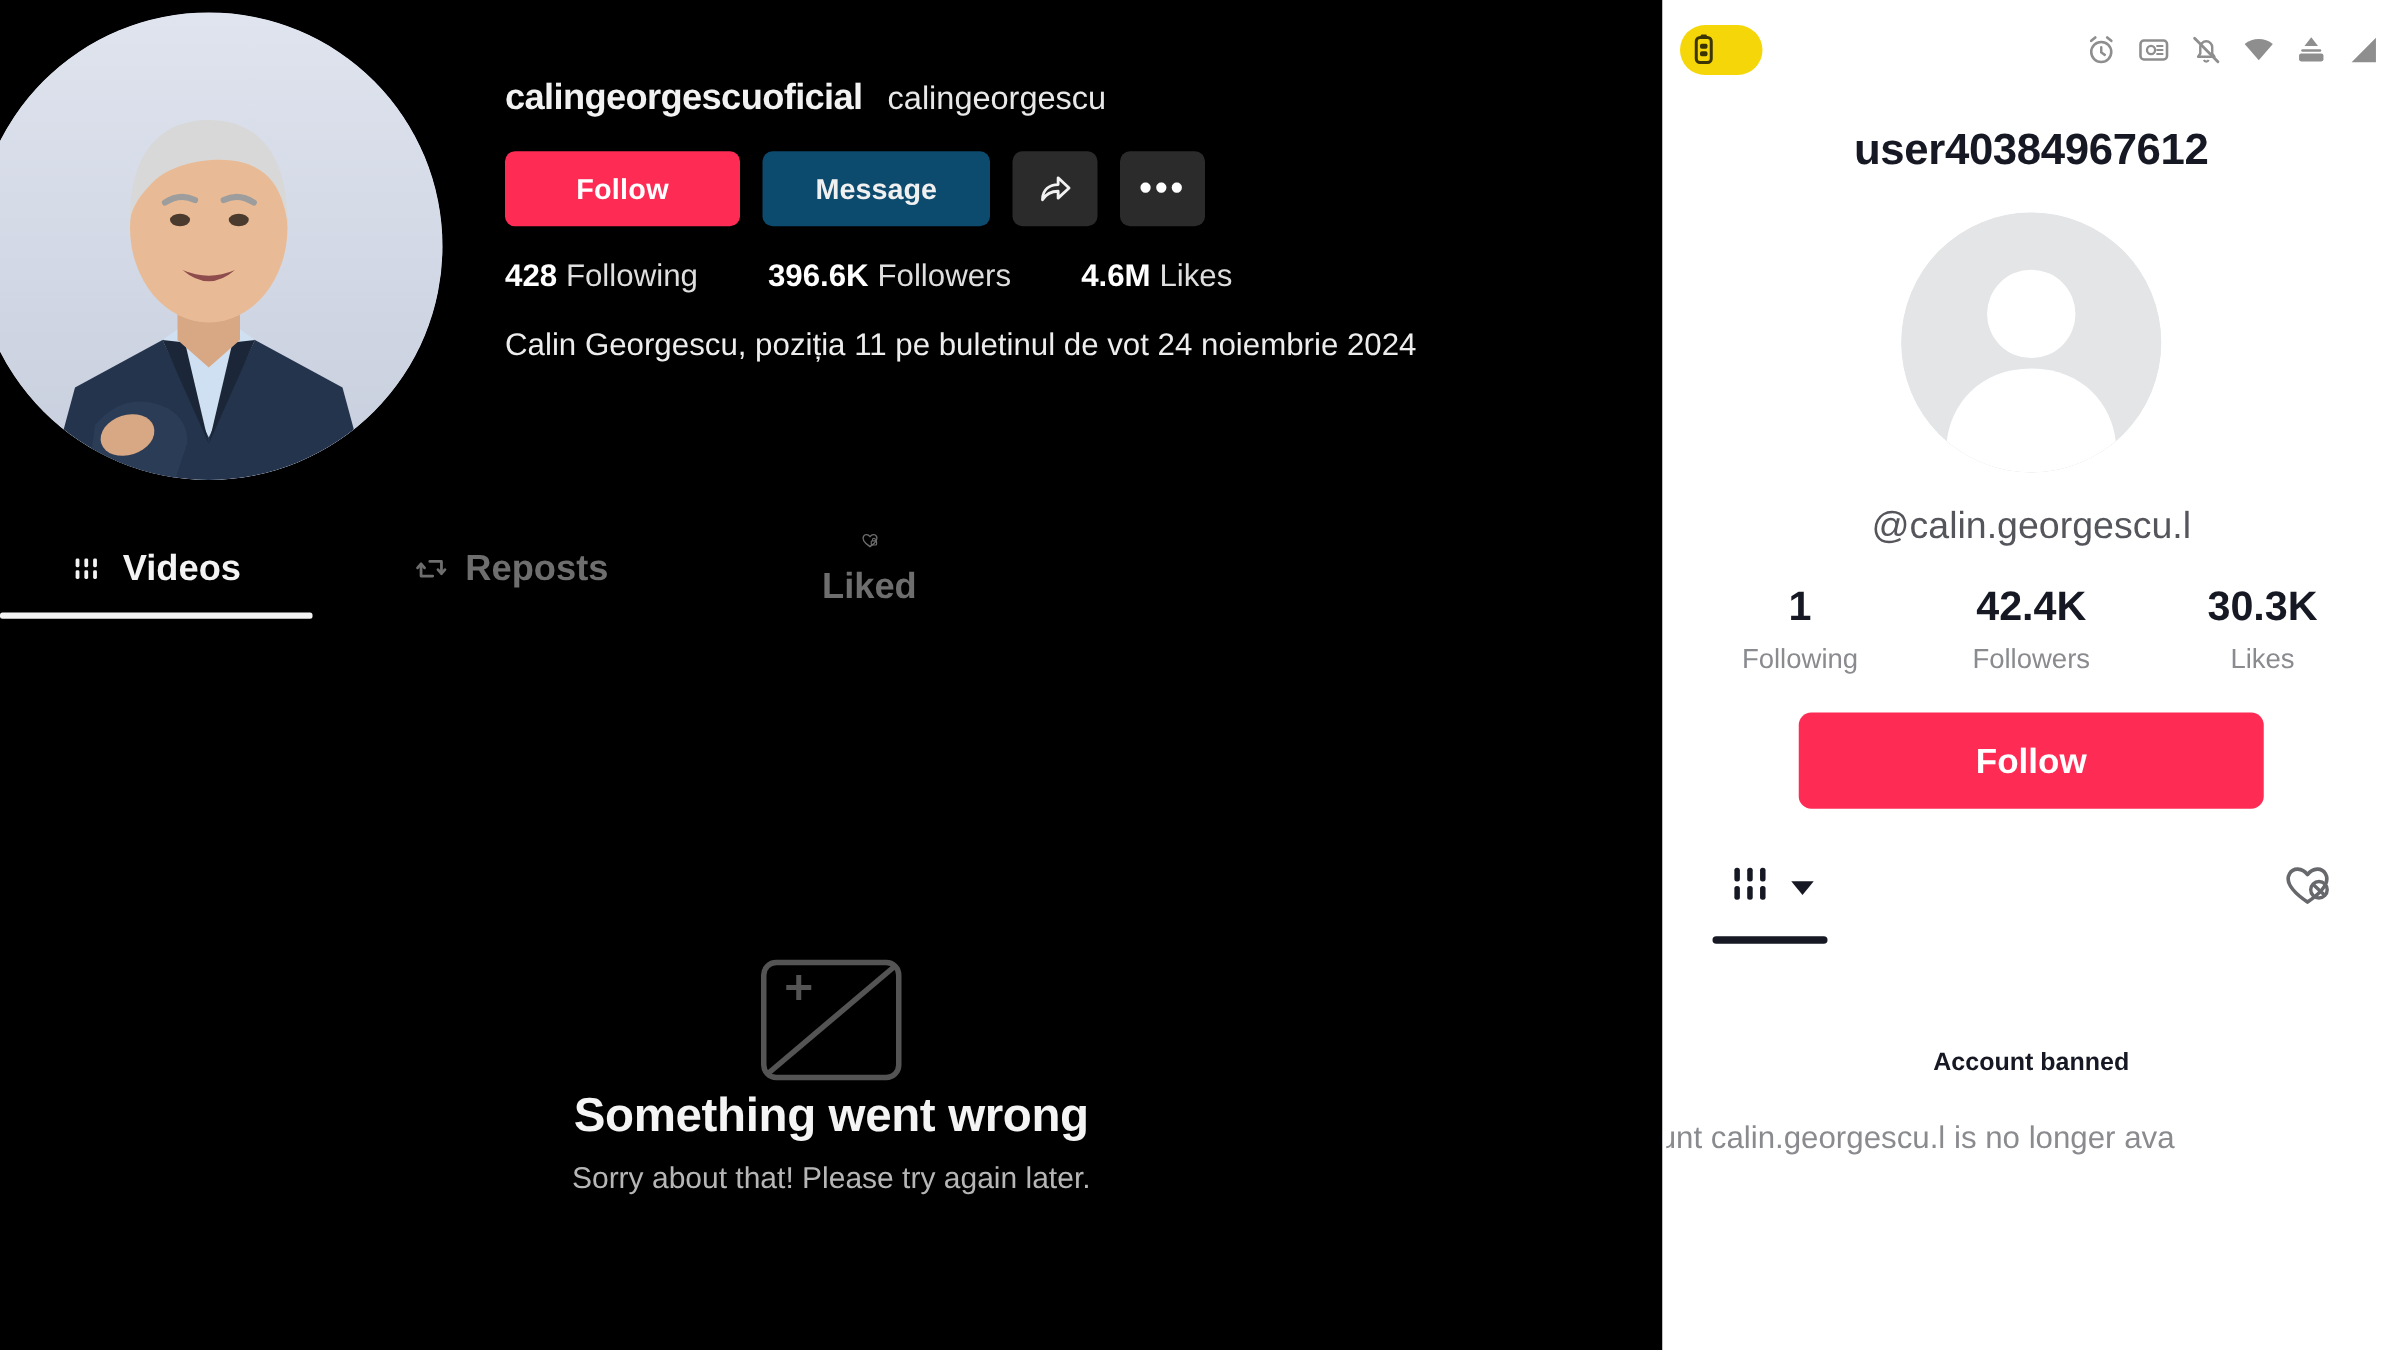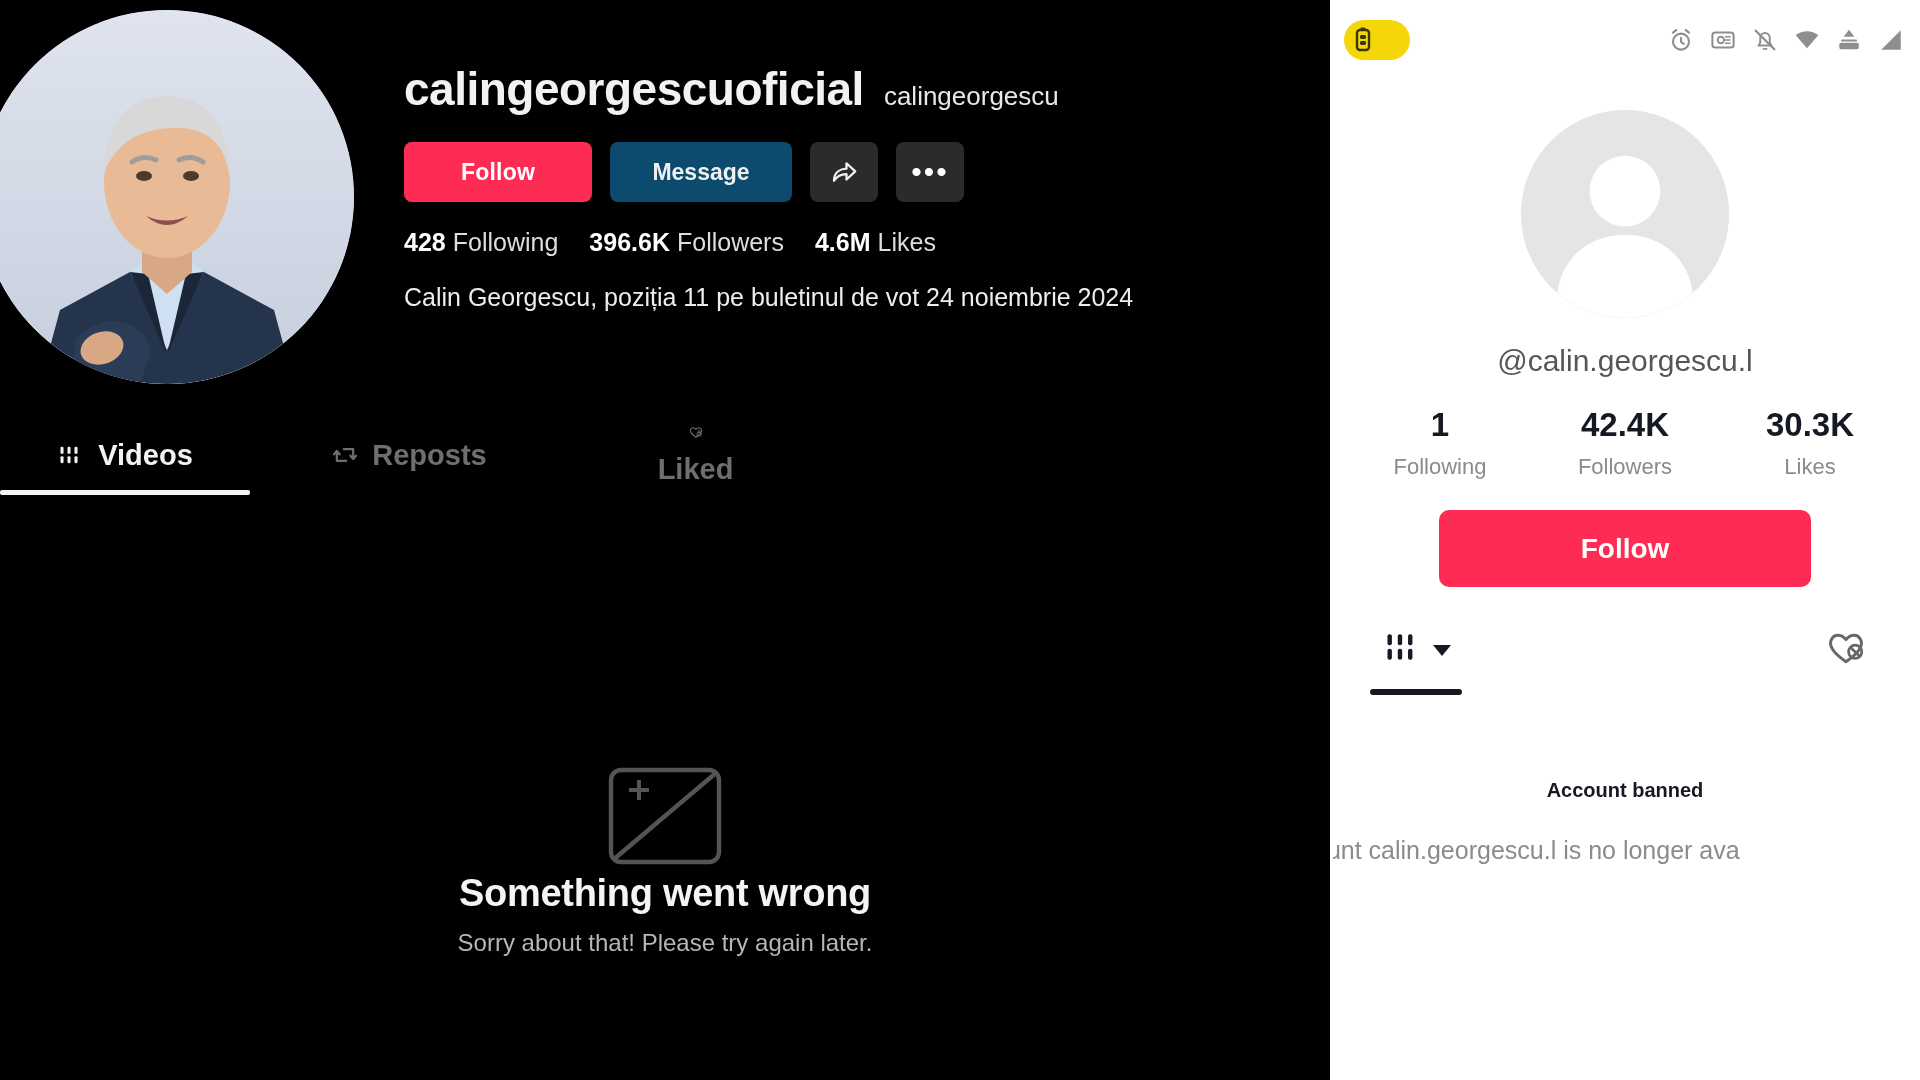--- a/index.html
+++ b/index.html
@@ -26,21 +26,21 @@
     width: 374px; height: 374px;
     border-radius: 50%;
     overflow: hidden;
     background: #cfd5e3;
   }
   .avatar-big svg { display:block; width:100%; height:100%; }
 
   .head-right { position: absolute; left: 404px; top: 62px; width: 900px; }
   .name-row { display: flex; align-items: baseline; gap: 20px; }
   .display-name {
-    font-size: 46px; font-weight: 700; color: #f2f2f2;
+    font-size: 29px; font-weight: 700; color: #f2f2f2;
     letter-spacing: -0.5px; white-space: nowrap;
   }
   .handle-name { font-size: 26px; font-weight: 400; color: #e8e8e8; white-space: nowrap; }
 
   .btn-row { display: flex; align-items: center; gap: 18px; margin-top: 26px; }
   .btn-follow {
     background: #fe2c55; color: #fff;
     font-size: 23px; font-weight: 700;
     width: 188px; height: 60px;
     border: none; border-radius: 8px;
@@ -53,21 +53,21 @@
     border: none; border-radius: 8px; cursor: pointer;
   }
   .btn-icon {
     background: #2b2b2b; width: 68px; height: 60px;
     border: none; border-radius: 8px; cursor: pointer;
     display: flex; align-items: center; justify-content: center;
   }
   .btn-icon svg { width: 30px; height: 30px; }
   .dots { color: #fff; font-size: 30px; line-height: 0.4; letter-spacing: 2px; }
 
-  .stats-row { display: flex; align-items: flex-end; gap: 31px; margin-top: 26px; }
+  .stats-row { display: flex; align-items: flex-end; gap: 56px; margin-top: 26px; }
   .stat { font-size: 25px; color: #dedede; white-space: nowrap; }
   .stat b { font-weight: 700; color: #fff; margin-right: 7px; font-size: 25px; }
 
   .bio { margin-top: 26px; font-size: 25px; color: #ededed; white-space: nowrap; }
 
   
   .tabs {
     position: absolute; left: 0; top: 424px;
     width: 1330px; display: flex; align-items: flex-end; gap: 29px;
   }
@@ -346,20 +346,21 @@
           <rect x="3" y="14.5" width="18" height="6" rx="1.6" fill="#8e8e8e"></rect>
           <path d="M12 2.6 L17 9 H7 Z" fill="#8e8e8e"></path>
           <path d="M5.5 12.4 h13" stroke="#8e8e8e" stroke-width="1.8" stroke-linecap="round"></path>
         </svg>
         <svg viewBox="0 0 24 24">
           <path d="M21 3 V21 H3 Z" fill="#8e8e8e"></path>
         </svg>
       </div>
     </div>
 
+    <div class="m-username">user40384967612</div>
 
     <div class="m-avatar">
       <svg viewBox="0 0 100 100">
         <circle cx="50" cy="50" r="50" fill="#e3e5e7"></circle>
         <circle cx="50" cy="39" r="17" fill="#ffffff"></circle>
         <path d="M50 60 C30 60 19 74 17.5 88 A50 50 0 0 0 82.5 88 C81 74 70 60 50 60 Z" fill="#ffffff"></path>
       </svg>
     </div>
 
     <div class="m-handle">@calin.georgescu.l</div>

